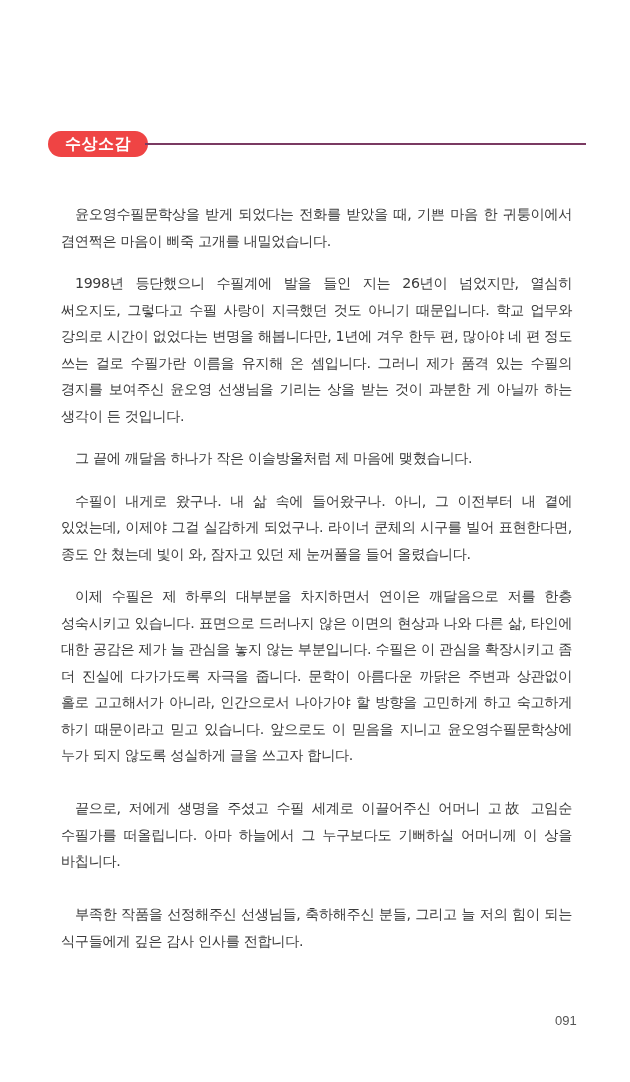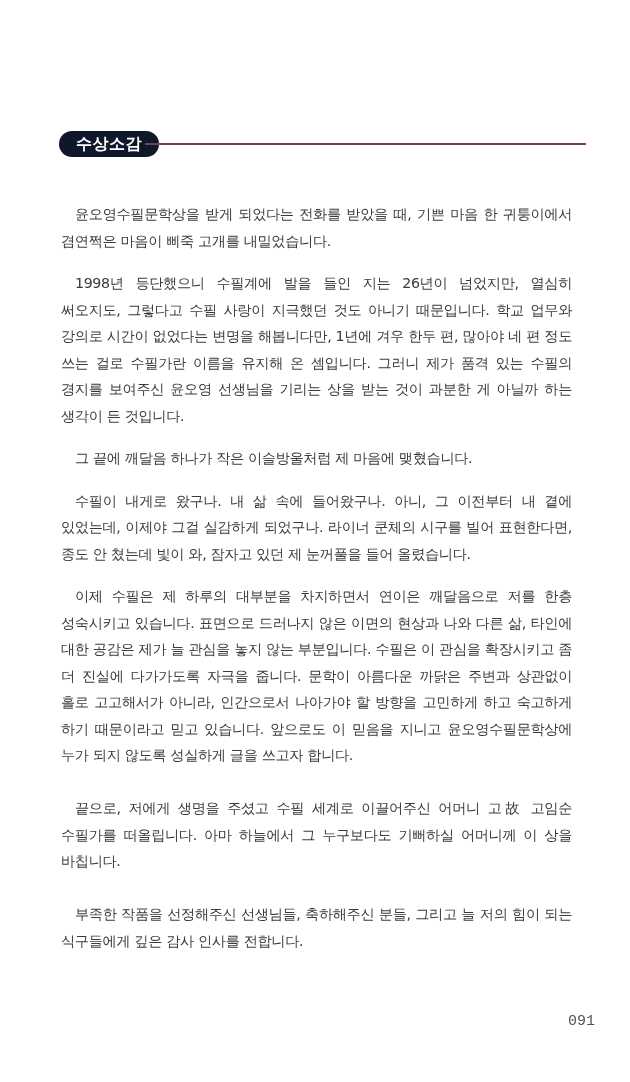--- a/index.html
+++ b/index.html
@@ -17,26 +17,26 @@
     }
     .section-header {
       position: absolute;
       left: 45px;
       top: 131px;
       width: 541px;
       height: 26px;
     }
     .badge {
       position: absolute;
-      left: 14px;
+      left: 3px;
       top: 0;
       height: 26px;
       width: 100px;
       border-radius: 13px;
-      background: #0f172a;
+      background: #ef4444;
       color: #ffffff;
       font-size: 16px;
       font-weight: bold;
       line-height: 26px;
       text-align: center;
       letter-spacing: 0.5px;
     }
     .rule {
       position: absolute;
       left: 100px;
@@ -59,25 +59,25 @@
     .body-text p {
       margin: 16px;
       text-indent: 14px;
       text-align: justify;
     }
     .body-text p.gap {
       margin-top: 26.5px;
     }
     .page-number {
       position: absolute;
-      left: 568px;
+      left: 555px;
       top: 1013px;
-      font-size: 15px;
+      font-size: 13px;
       color: #555555;
-      font-family: Liberation Mono, monospace;
+      font-family: Liberation Sans, sans-serif;
     }
   </style>
 </head>
 <body>
 
 <div class="section-header">
   <div class="badge">수상소감</div>
   <div class="rule"></div>
 </div>
 

